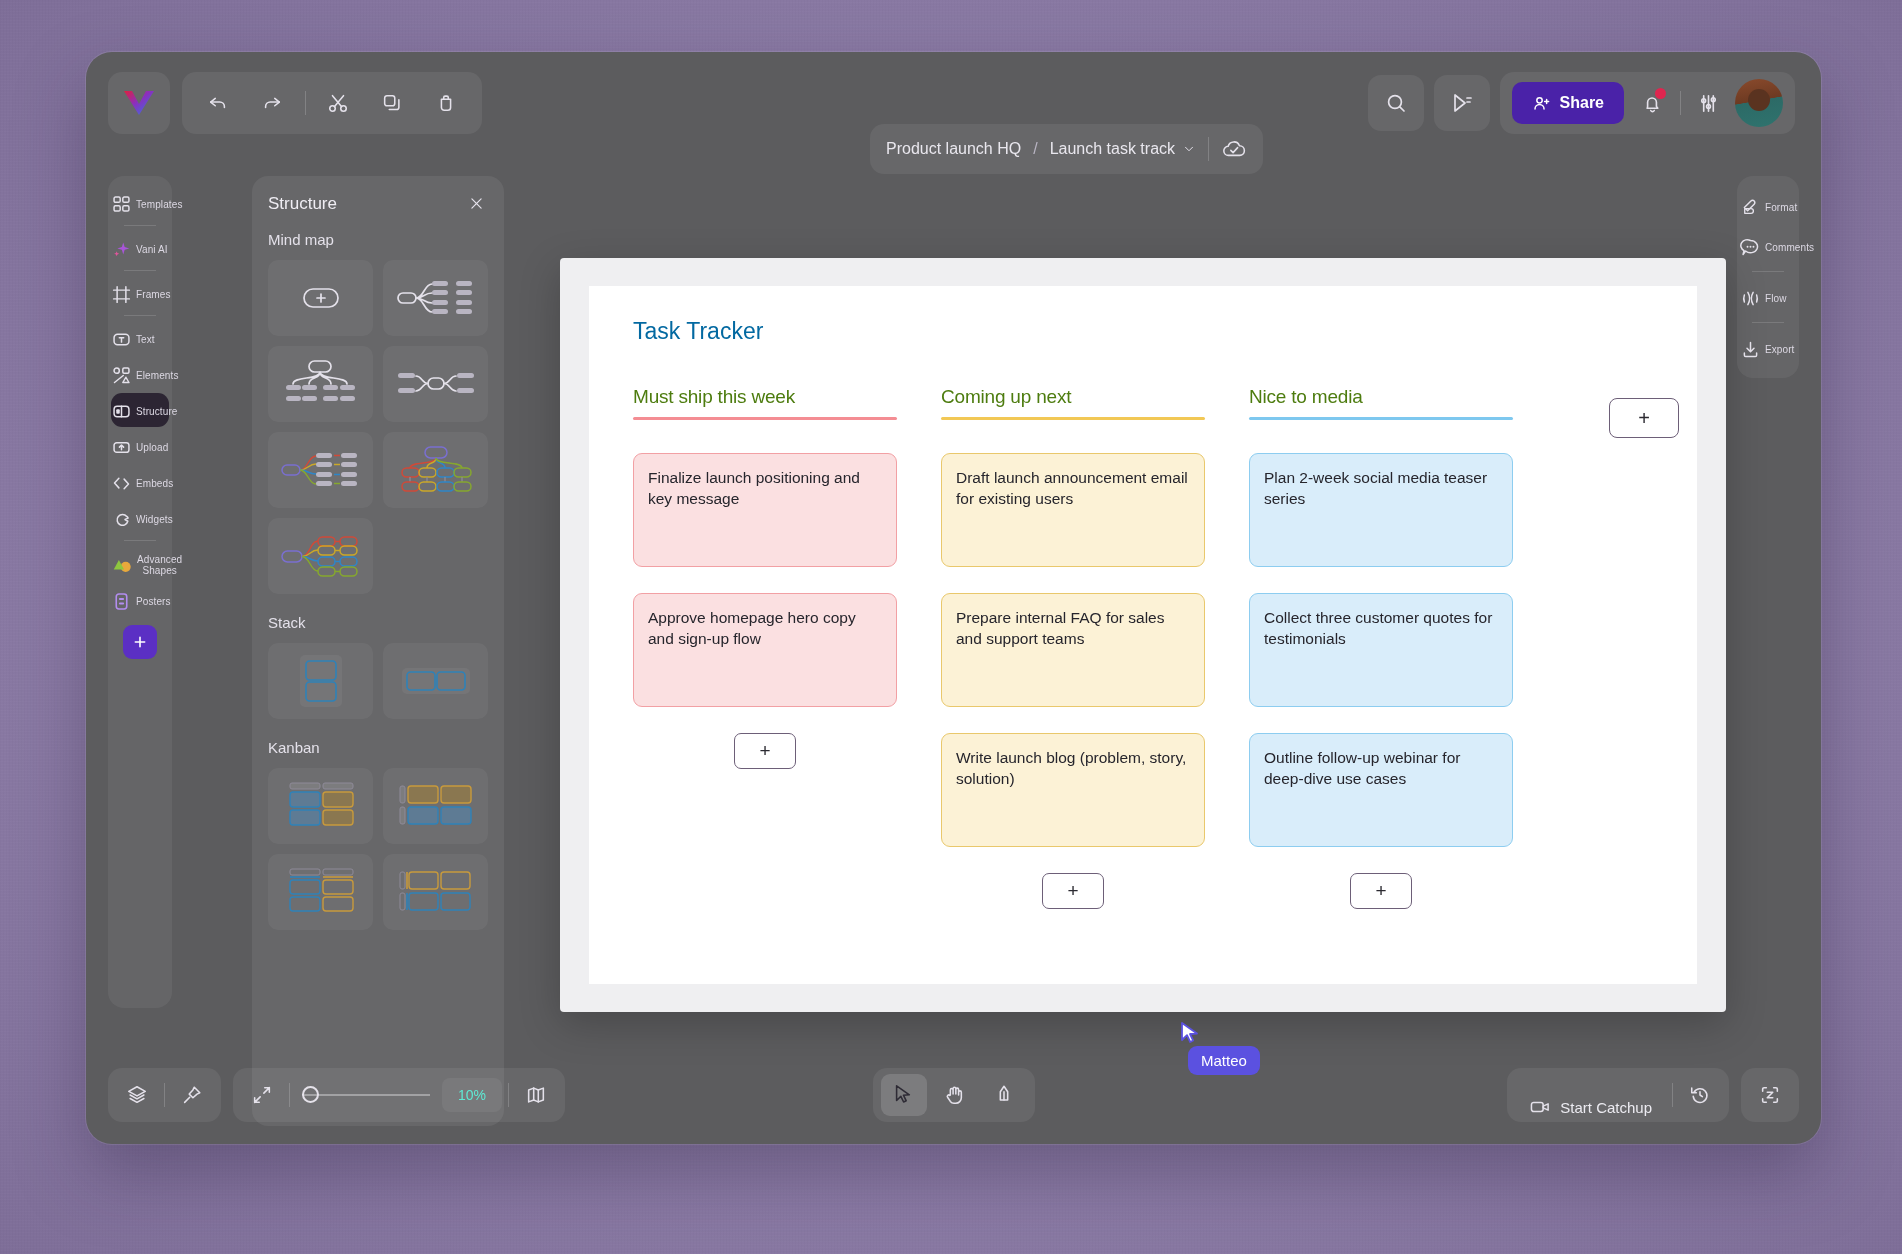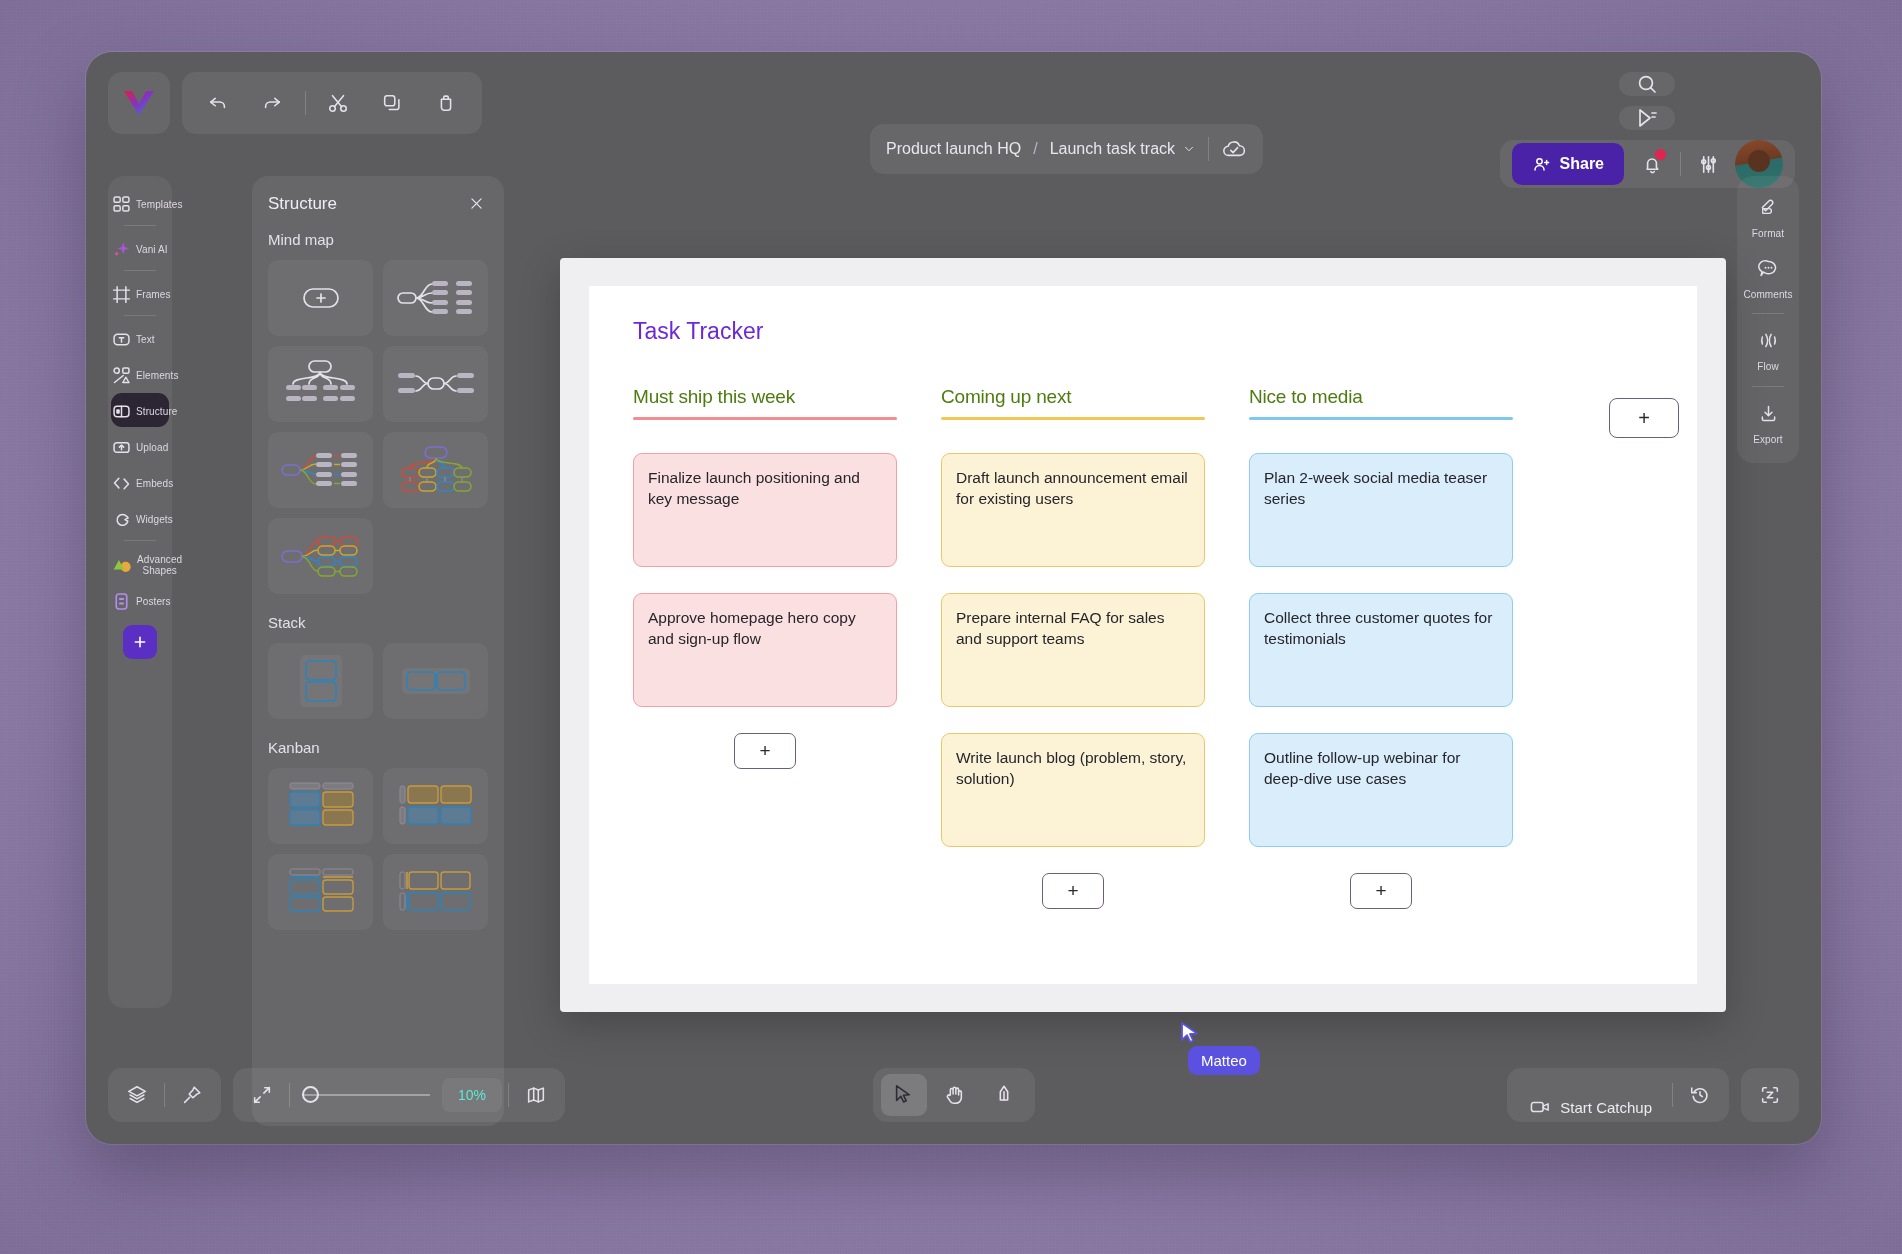--- a/index.html
+++ b/index.html
@@ -60,21 +60,21 @@
 
   #breadcrumb {
     position: absolute; left: 784px; top: 72px; height: 50px;
     padding: 0 16px; gap: 12px; font-size: 16px; color: #e9e7ee;
   }
   #breadcrumb .slash { color: #b8b4c2; }
   #bc-doc { display:flex; align-items:center; gap:7px; cursor:pointer; }
 
   #right-cluster {
     position: absolute; right: 26px; top: 20px; height: 62px;
-    display: flex; align-items: center; gap: 10px; flex-direction: column;
+    display: flex; align-items: center; gap: 10px;
   }
   .sq-btn {
     width: 56px; height: 56px; border-radius: 13px; background: rgba(255,255,255,.07);
     display: flex; align-items: center; justify-content: center; cursor: pointer;
   }
   #share-group {
     height: 62px; border-radius: 14px; background: rgba(255,255,255,.07);
     display: flex; align-items: center; gap: 6px; padding: 0 12px;
   }
   #share-btn {
@@ -137,21 +137,21 @@
     position: absolute; left: 474px; top: 206px; width: 1166px; height: 754px;
     background: #efeff1; border-radius: 4px;
     box-shadow: 0 12px 40px rgba(0,0,0,.22);
   }
   #board {
     position: absolute; left: 503px; top: 234px; width: 1108px; height: 698px;
     background: #ffffff;
   }
   #board-title {
     position: absolute; left: 44px; top: 32px;
-    font-size: 23px; color: #6d28d9; font-weight: 400;
+    font-size: 23px; color: #0369a1; font-weight: 400;
   }
   #columns { position: absolute; left: 44px; top: 100px; width: 1020px; display: flex; gap: 44px; }
   .column { width: 264px; }
   .col-head { font-size: 19px; font-weight: 400; color: #4d7c0f; padding-bottom: 9px; letter-spacing: -.2px;}
   .col-rule { height: 3px; border-radius: 2px; margin-bottom: 33px; }
   .card {
     height: 114px; border-radius: 9px; border: 1.6px solid; margin-bottom: 26px;
     padding: 14px 14px 0; cursor: pointer;
   }
   .card-text { font-size: 15.5px; line-height: 1.33; color: #26252c; }
@@ -177,21 +177,21 @@
   }
 
   
   #right-rail {
     position: absolute; right: 22px; top: 124px; width: 62px;
     background: rgba(255,255,255,.06); border-radius: 16px;
     padding: 12px 0; display: flex; flex-direction: column; align-items: center; gap: 4px;
   }
   .rrail-item {
     width: 56px; padding: 9px 0 6px; border-radius: 11px;
-    display: flex; flex-direction: column; align-items: center; gap: 10px; cursor: pointer;
+    display: flex; flex-direction: row; align-items: center; gap: 4px; cursor: pointer;
   }
 
   
   #bottom-left { position: absolute; left: 22px; bottom: 22px; display: flex; gap: 12px; }
   .bbar { height: 54px; background: rgba(255,255,255,.07); border-radius: 14px; display: flex; align-items: center; padding: 0 8px; gap: 6px; }
   .bic { width: 42px; height: 42px; display:flex; align-items:center; justify-content:center; border-radius: 9px; cursor: pointer; }
   #zoom-slider { width: 128px; height: 20px; position: relative; cursor: pointer; margin: 0 6px; }
   #zoom-track { position: absolute; left: 0; top: 9px; width: 100%; height: 2px; background: rgba(255,255,255,.35); }
   #zoom-knob { position: absolute; left: 0; top: 1px; width: 17px; height: 17px; border-radius: 50%; border: 2px solid #e5e2ea; background: transparent; }
   #zoom-val {

